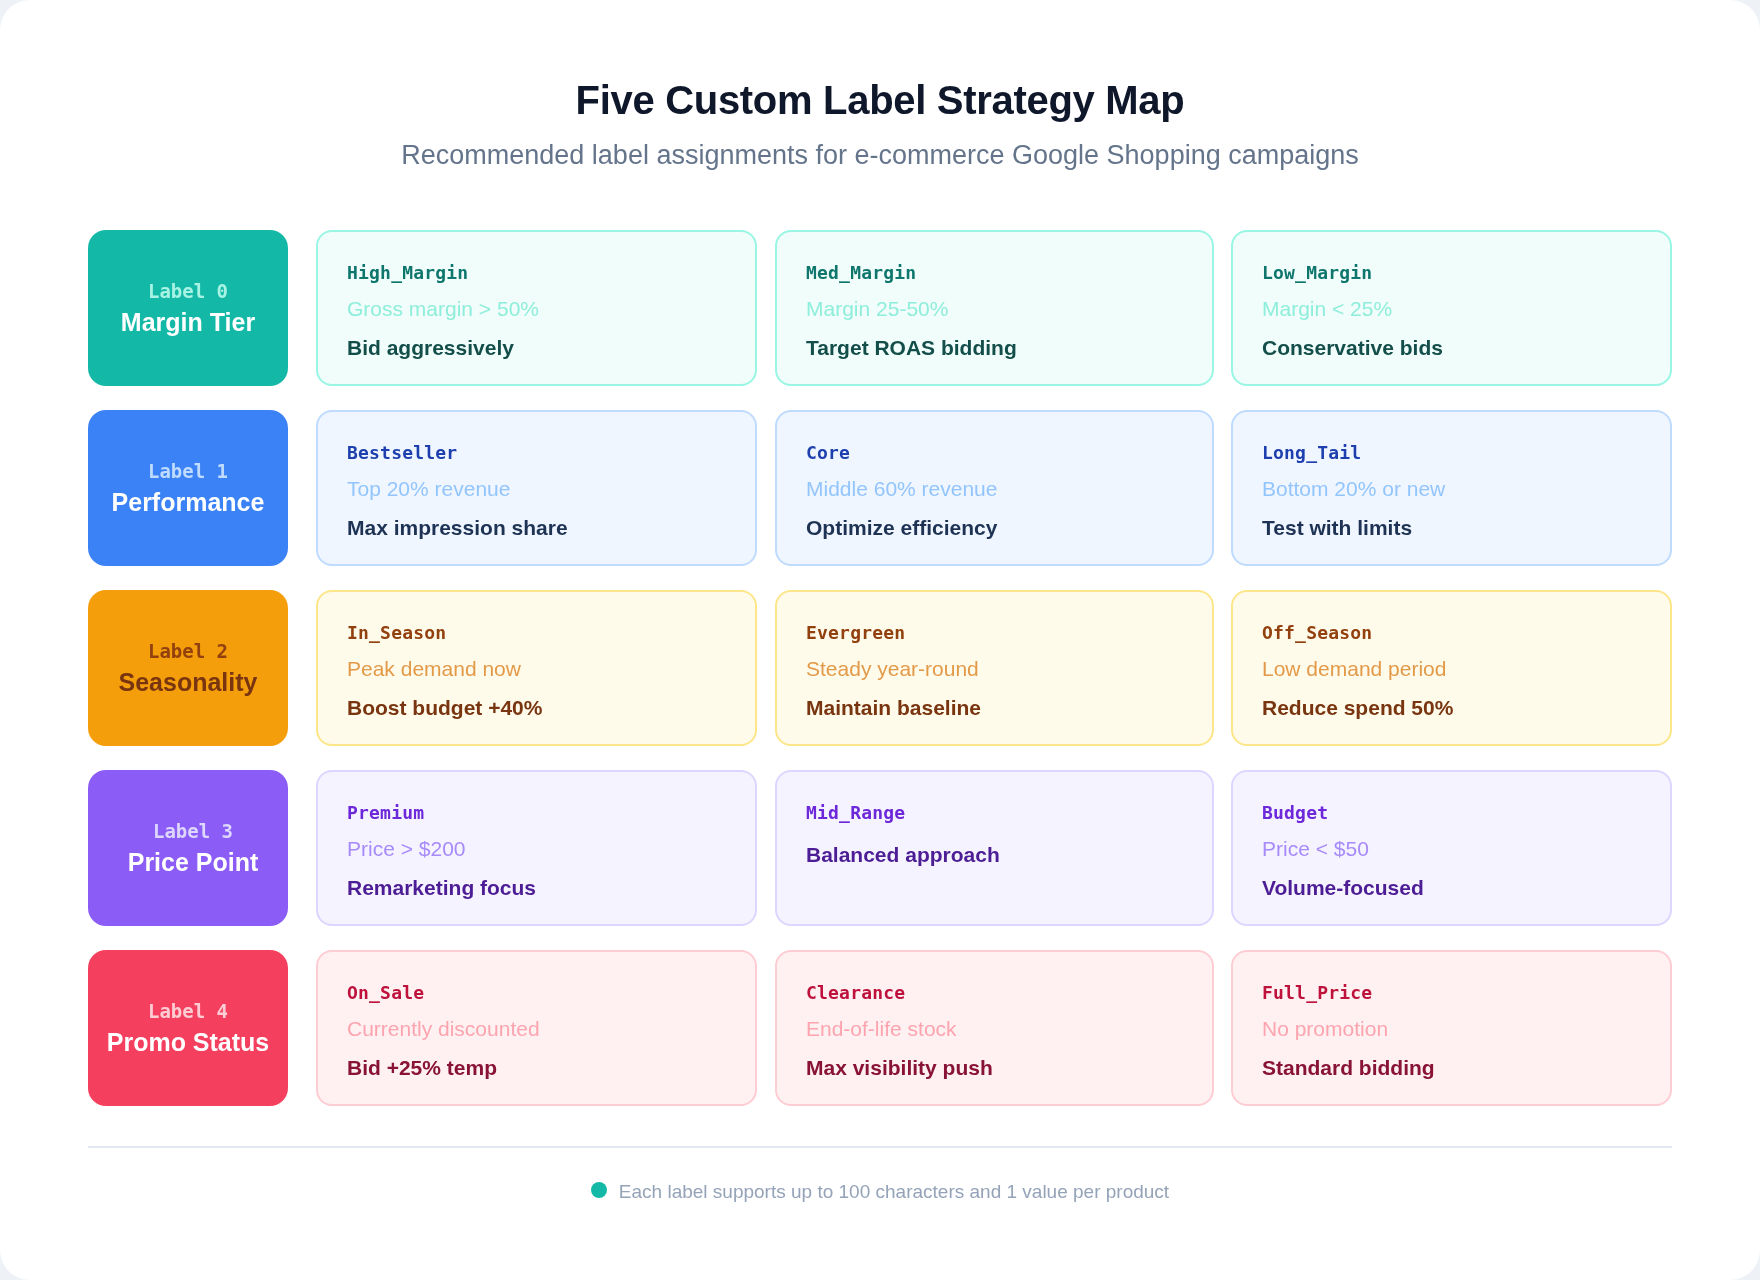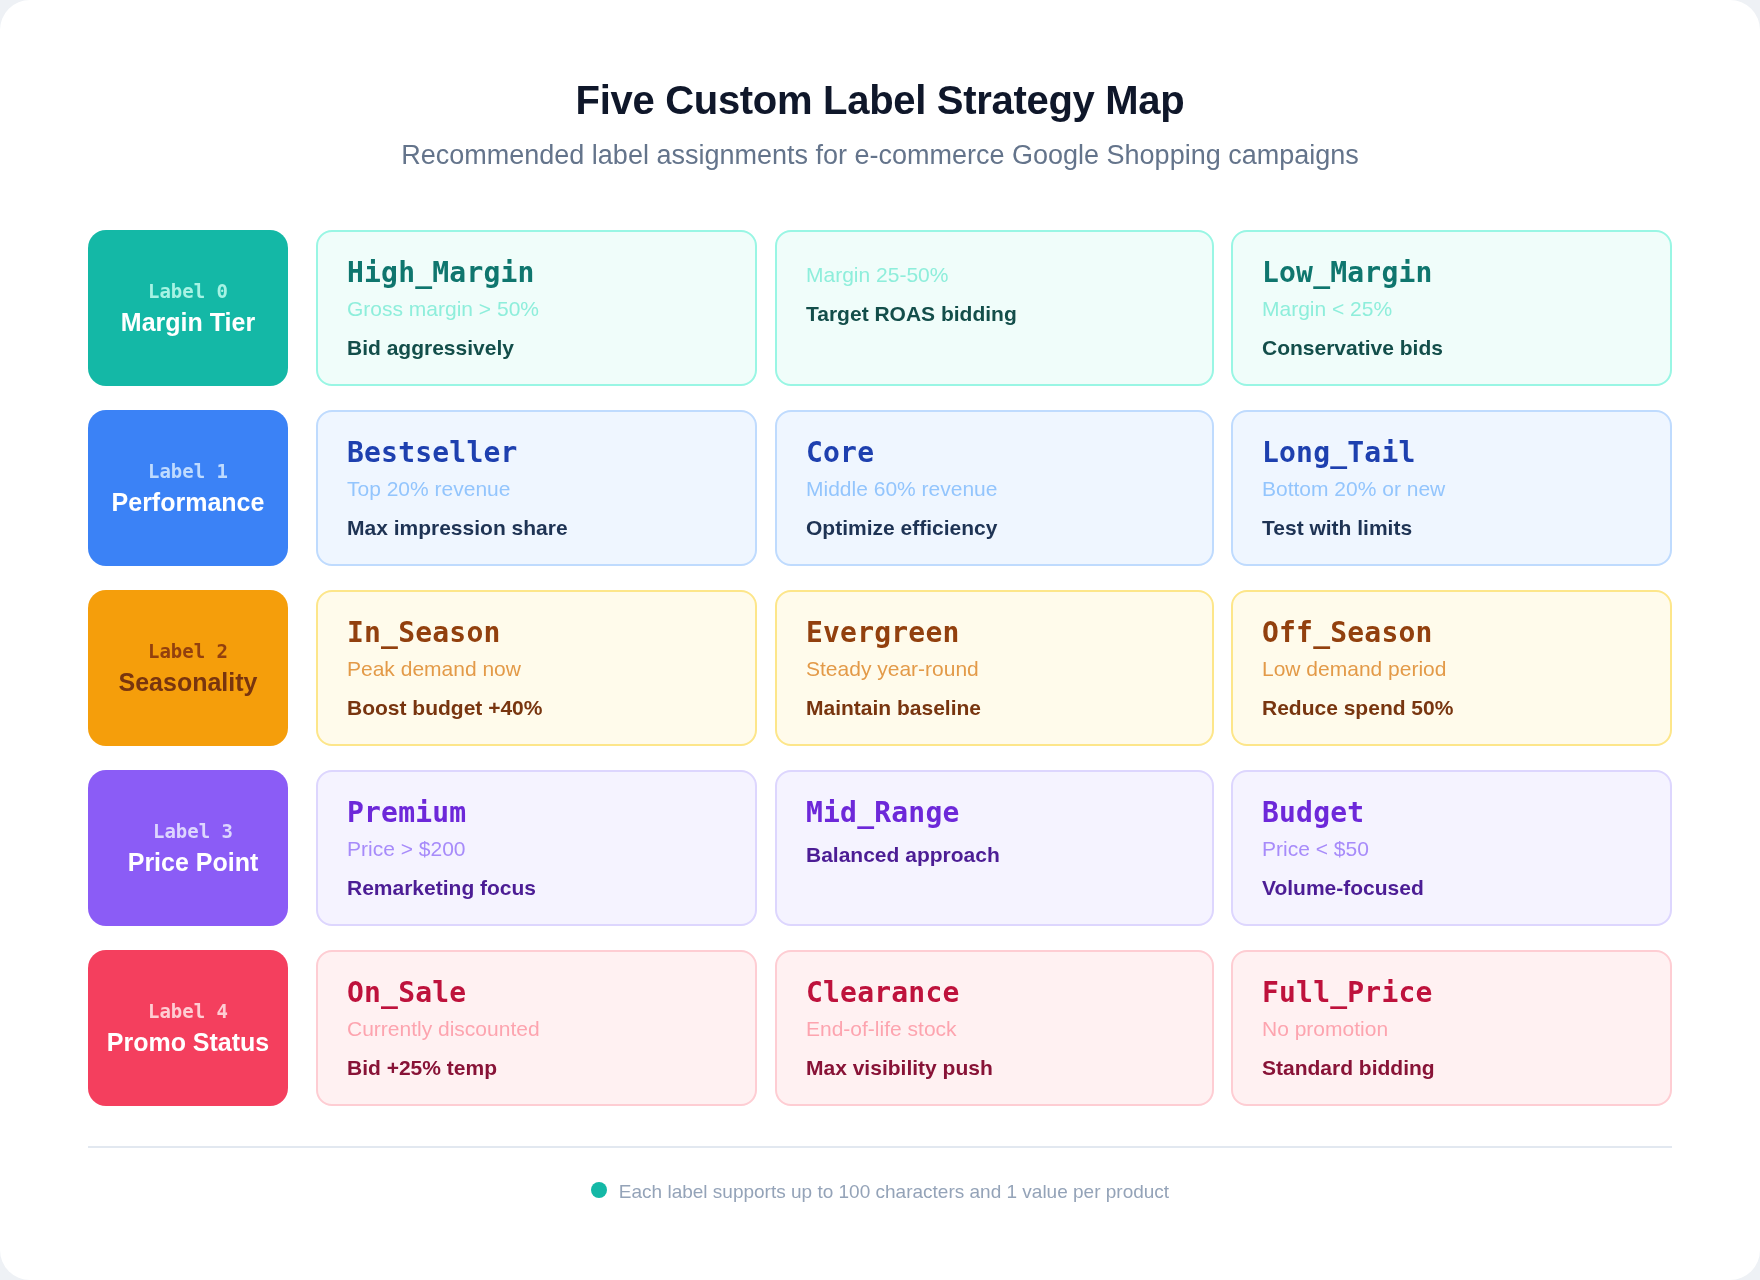--- a/index.html
+++ b/index.html
@@ -33,21 +33,21 @@
   .label-name { font-size:25px; font-weight:700; line-height:32px; }
   .card {
     position:absolute; top:0; height:156px; width:441px; box-sizing:border-box;
     border:2px solid; border-radius:16px; padding:24px 28px 0 29px;
   }
   .card.c0 { left:228px; }
   .card.c1 { left:687px; width:439px; }
   .card.c2 { left:1143px; width:441px; }
   .card-title {
     font-family:"DejaVu Sans Mono", "Liberation Mono", monospace;
-    font-size:28px; font-weight:700; line-height:34px; letter-spacing:0.2px;
+    font-size:18px; font-weight:700; line-height:34px; letter-spacing:0.2px;
   }
   .card-sub { font-size:21px; line-height:28px; margin-top:5px; }
   .card-action { font-size:21px; font-weight:700; line-height:28px; margin-top:11px; }
   .divider {
     position:absolute; left:88px; top:1146px; width:1584px; height:2px; background:#e2e8f0;
   }
   .footer {
     position:absolute; left:0; width:1760px; top:1176px; text-align:center;
     font-size:19px; color:#94a3b8; line-height:32px;
   }
@@ -68,20 +68,21 @@
     <div class="label-box" style="background: rgb(20, 184, 166);">
       <div class="label-id" style="color: rgb(167, 243, 228);">Label 0</div>
       <div class="label-name" style="color: rgb(255, 255, 255);">Margin Tier</div>
     </div>
     <div class="card c0" style="background: rgb(240, 253, 250); border-color: rgb(153, 246, 228);">
       <div class="card-title" style="color: rgb(15, 118, 110);">High_Margin</div>
       <div class="card-sub" style="color: rgb(142, 238, 219);">Gross margin &gt; 50%</div>
       <div class="card-action" style="color: rgb(19, 78, 74);">Bid aggressively</div>
     </div>
     <div class="card c1" style="background: rgb(240, 253, 250); border-color: rgb(153, 246, 228);">
+      <div class="card-title" style="color: rgb(15, 118, 110);">Med_Margin</div>
       <div class="card-sub" style="color: rgb(142, 238, 219);">Margin 25-50%</div>
       <div class="card-action" style="color: rgb(19, 78, 74);">Target ROAS bidding</div>
     </div>
     <div class="card c2" style="background: rgb(240, 253, 250); border-color: rgb(153, 246, 228);">
       <div class="card-title" style="color: rgb(15, 118, 110);">Low_Margin</div>
       <div class="card-sub" style="color: rgb(142, 238, 219);">Margin &lt; 25%</div>
       <div class="card-action" style="color: rgb(19, 78, 74);">Conservative bids</div>
     </div>
   </div>
 

